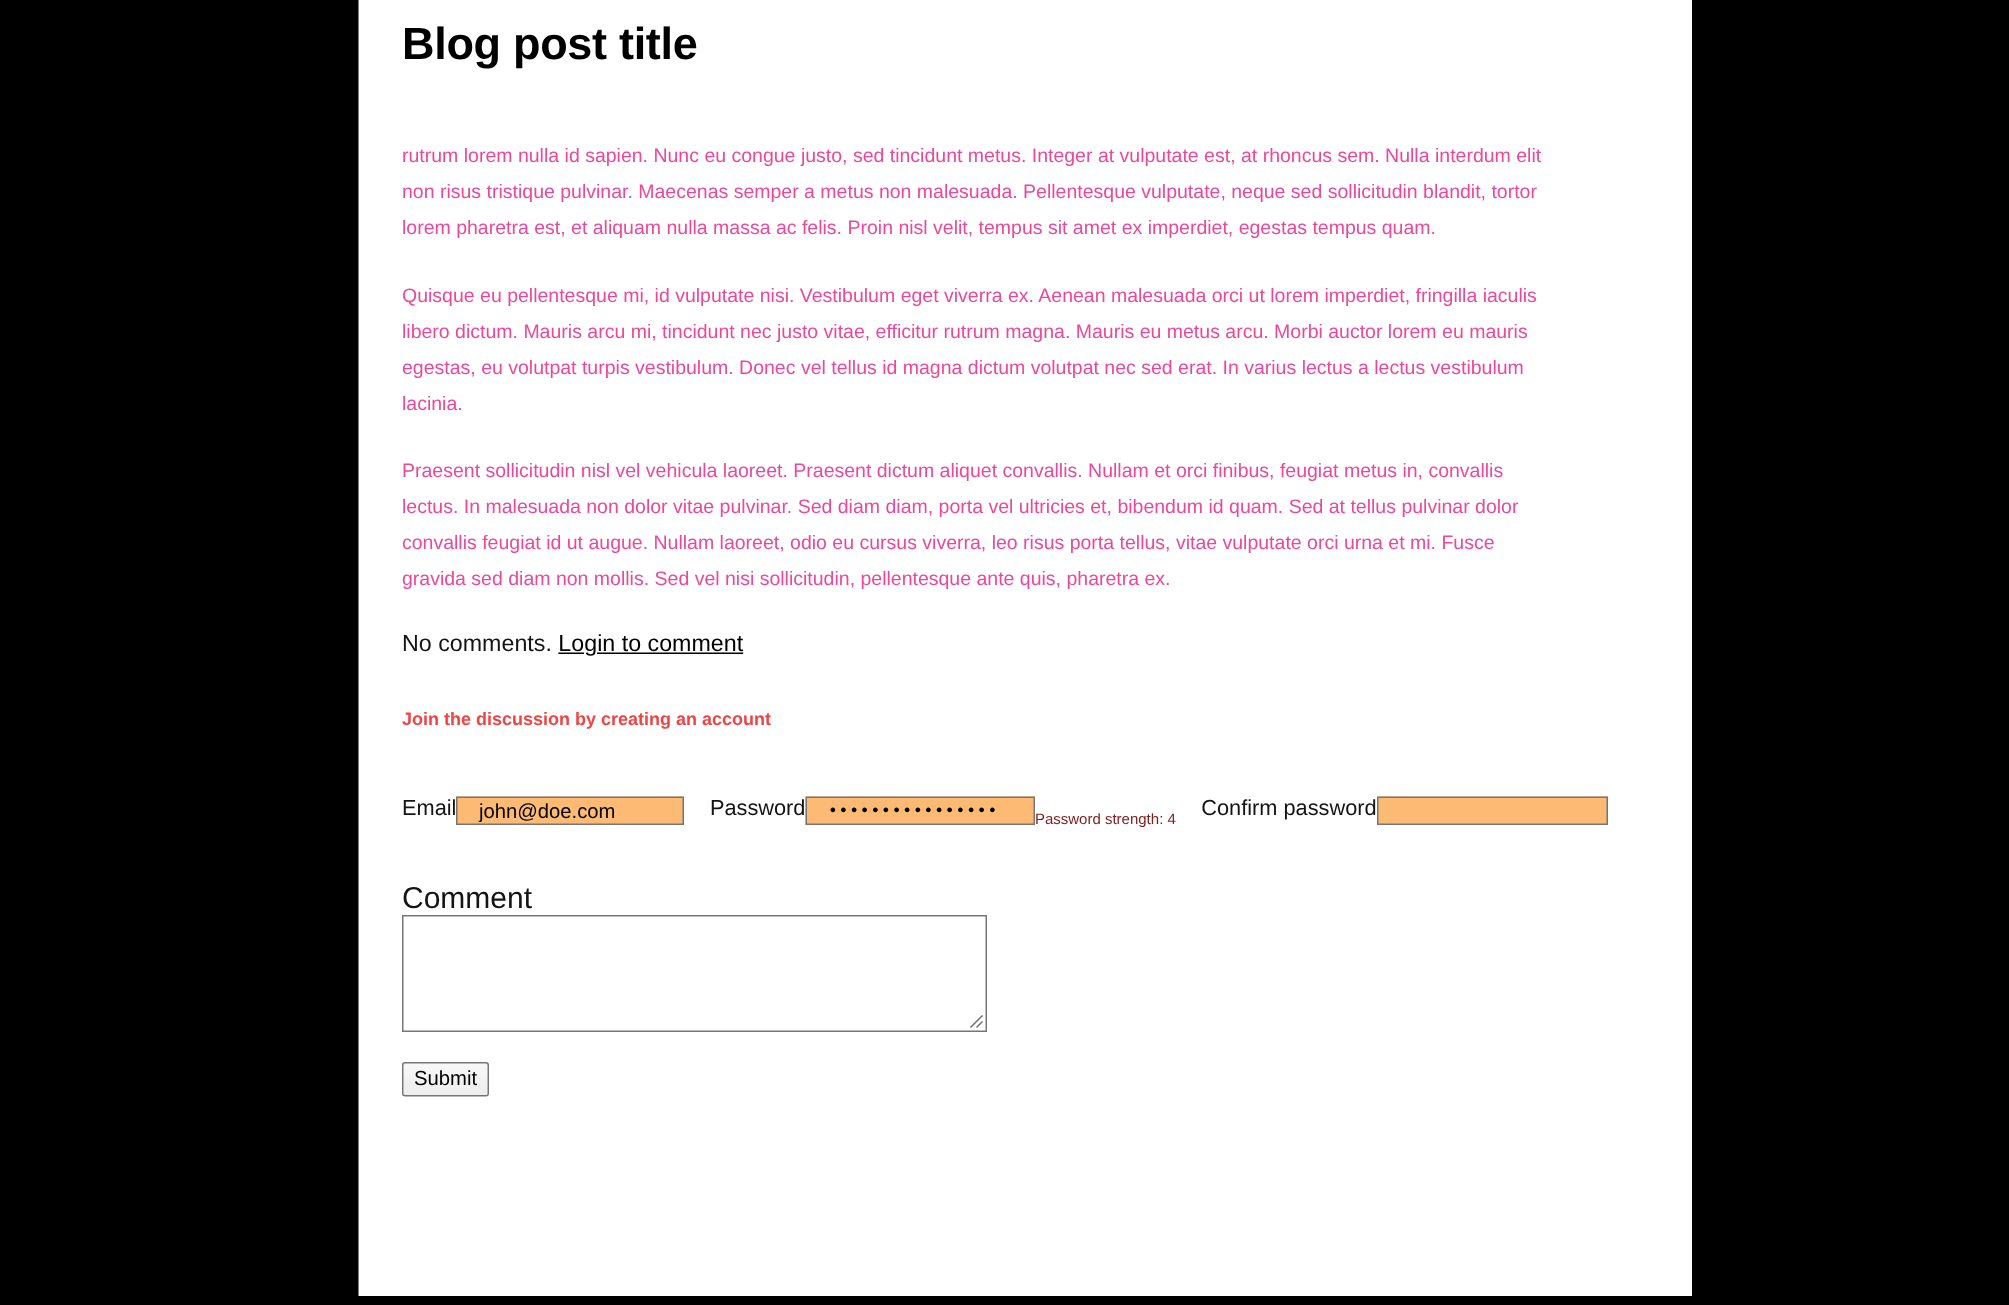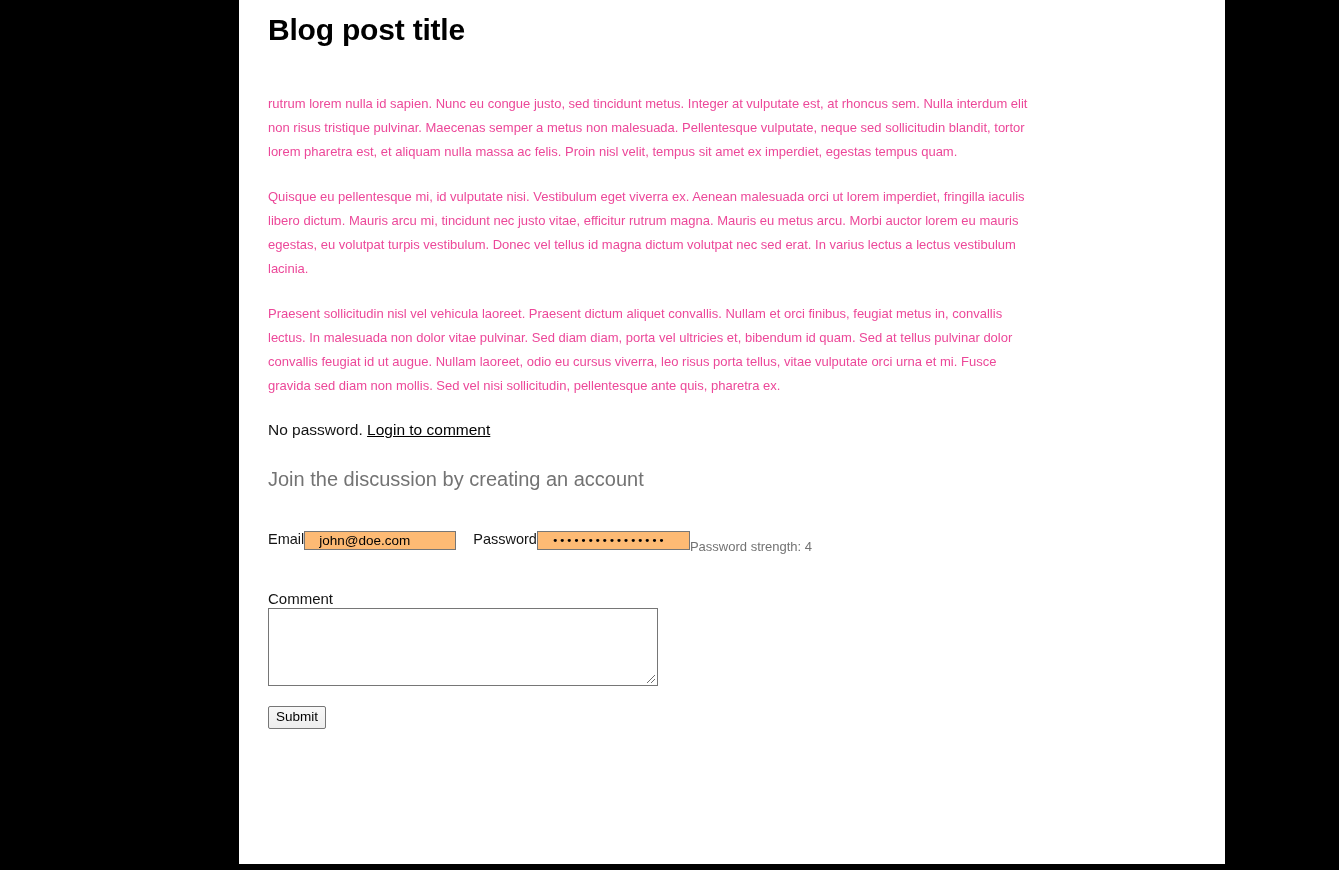--- a/index.html
+++ b/index.html
@@ -11,21 +11,21 @@
     width: 1339px;
     height: 870px;
     overflow: hidden;
     font-family: "Liberation Sans", sans-serif;
   }
 
   #page {
     position: absolute;
     left: 239px;
     top: 0;
-    width: 986px;
+    width: 889px;
     height: 864px;
     background: #ffffff;
     overflow: hidden;
     box-sizing: border-box;
   }
 
   #content {
     padding: 0 29px;
     box-sizing: border-box;
   }
@@ -69,23 +69,23 @@
     padding-top: 21px;
   }
 
   .login-link {
     color: #000000;
     text-decoration: underline;
     cursor: pointer;
   }
 
   .join-title {
-    font-size: 20px;
-    font-weight: normal;
-    color: #737373;
+    font-size: 12px;
+    font-weight: bold;
+    color: #ef4444;
     margin: 0;
     padding-top: 27px;
     line-height: 22px;
   }
 
   
   .form-area { padding-top: 41px; }
 
   .field-row {
     display: flex;
@@ -123,30 +123,30 @@
     font-family: "DejaVu Sans", sans-serif;
     font-size: 11px;
     letter-spacing: 0.6px;
     line-height: 17px;
     color: #000000;
     overflow: hidden;
     white-space: nowrap;
   }
 
   .strength-text {
-    font-size: 13px;
+    font-size: 10px;
     line-height: 17px;
-    color: #737373;
+    color: #7f1d1d;
     margin-top: 7px;
   }
 
   .comment-block { padding-top: 35px; }
 
   .comment-label {
-    font-size: 15px;
+    font-size: 20px;
     line-height: 18px;
     color: #141414;
     margin-bottom: 22px;
   }
 
   .comment-area {
     position: relative;
     width: 390px;
     height: 78px;
     border: 1px solid #767676;
@@ -185,41 +185,45 @@
     <h1 class="post-title">Blog post title</h1>
 
     <p class="post-para first">rutrum lorem nulla id sapien. Nunc eu congue justo, sed tincidunt metus. Integer at vulputate est, at rhoncus sem. Nulla interdum elit non risus tristique pulvinar. Maecenas semper a metus non malesuada. Pellentesque vulputate, neque sed sollicitudin blandit, tortor lorem pharetra est, et aliquam nulla massa ac felis. Proin nisl velit, tempus sit amet ex imperdiet, egestas tempus quam.</p>
 
     <p class="post-para">Quisque eu pellentesque mi, id vulputate nisi. Vestibulum eget viverra ex. Aenean malesuada orci ut lorem imperdiet, fringilla iaculis libero dictum. Mauris arcu mi, tincidunt nec justo vitae, efficitur rutrum magna. Mauris eu metus arcu. Morbi auctor lorem eu mauris egestas, eu volutpat turpis vestibulum. Donec vel tellus id magna dictum volutpat nec sed erat. In varius lectus a lectus vestibulum lacinia.</p>
 
     <p class="post-para">Praesent sollicitudin nisl vel vehicula laoreet. Praesent dictum aliquet convallis. Nullam et orci finibus, feugiat metus in, convallis lectus. In malesuada non dolor vitae pulvinar. Sed diam diam, porta vel ultricies et, bibendum id quam. Sed at tellus pulvinar dolor convallis feugiat id ut augue. Nullam laoreet, odio eu cursus viverra, leo risus porta tellus, vitae vulputate orci urna et mi. Fusce gravida sed diam non mollis. Sed vel nisi sollicitudin, pellentesque ante quis, pharetra ex.</p>
 
 
     <p class="no-comments">
-      <span>No password.</span>
+      <span>No comments.</span>
       <a class="login-link">Login to comment</a>
     </p>
 
     <h3 class="join-title">Join the discussion by creating an account</h3>
 
     <div class="form-area">
 
       <div class="field-row">
 
         <div class="field">
           <label class="field-label">Email</label>
           <input class="text-input input-email" type="text" value="john@doe.com" style="">
         </div>
 
         <div class="field">
           <label class="field-label">Password</label>
           <div class="text-input input-password password-dots">••••••••••••••••</div>
           <div class="strength-text">Password strength: 4</div>
         </div>
 
+        <div class="field">
+          <label class="field-label">Confirm password</label>
+          <input class="text-input input-confirm" type="password" value="" style="">
+        </div>
 
       </div>
 
       <div class="comment-block">
         <label class="comment-label">Comment</label>
         <div class="comment-area">
           <svg class="resize-grip" viewBox="0 0 11 11">
             <line x1="10" y1="2" x2="2" y2="10" stroke="#6f6f6f" stroke-width="1"></line>
             <line x1="10" y1="6" x2="6" y2="10" stroke="#6f6f6f" stroke-width="1"></line>
           </svg>

